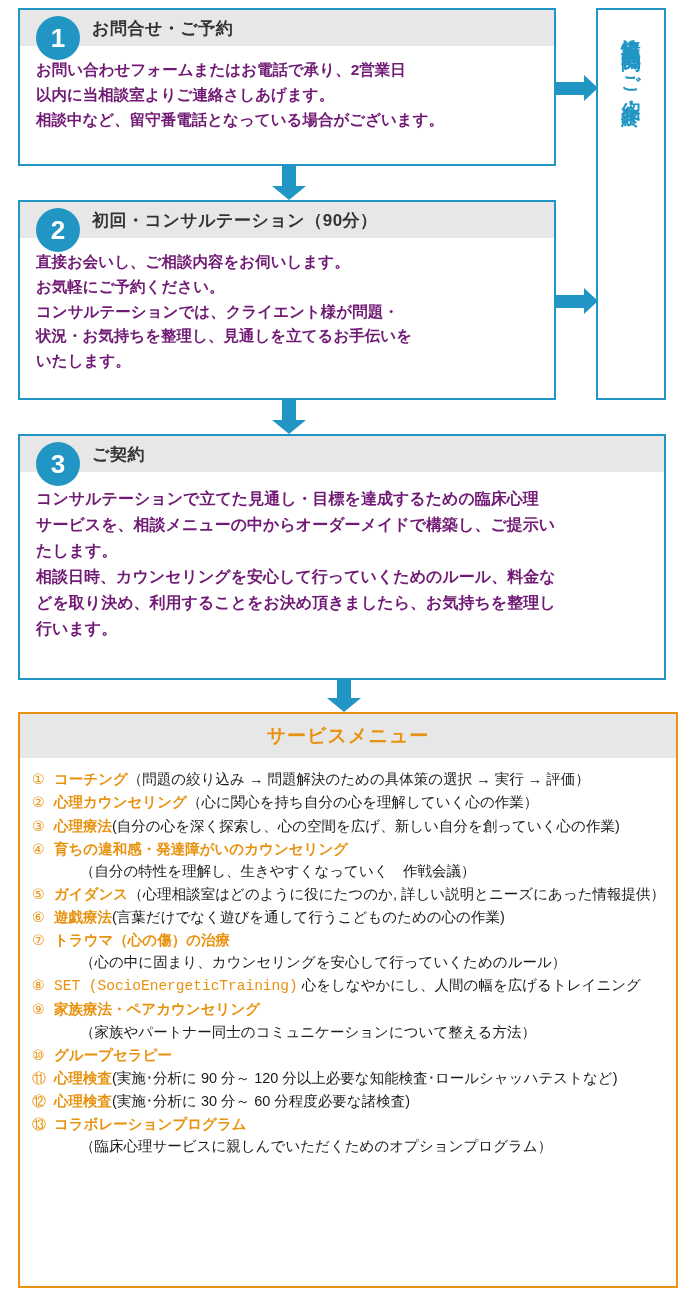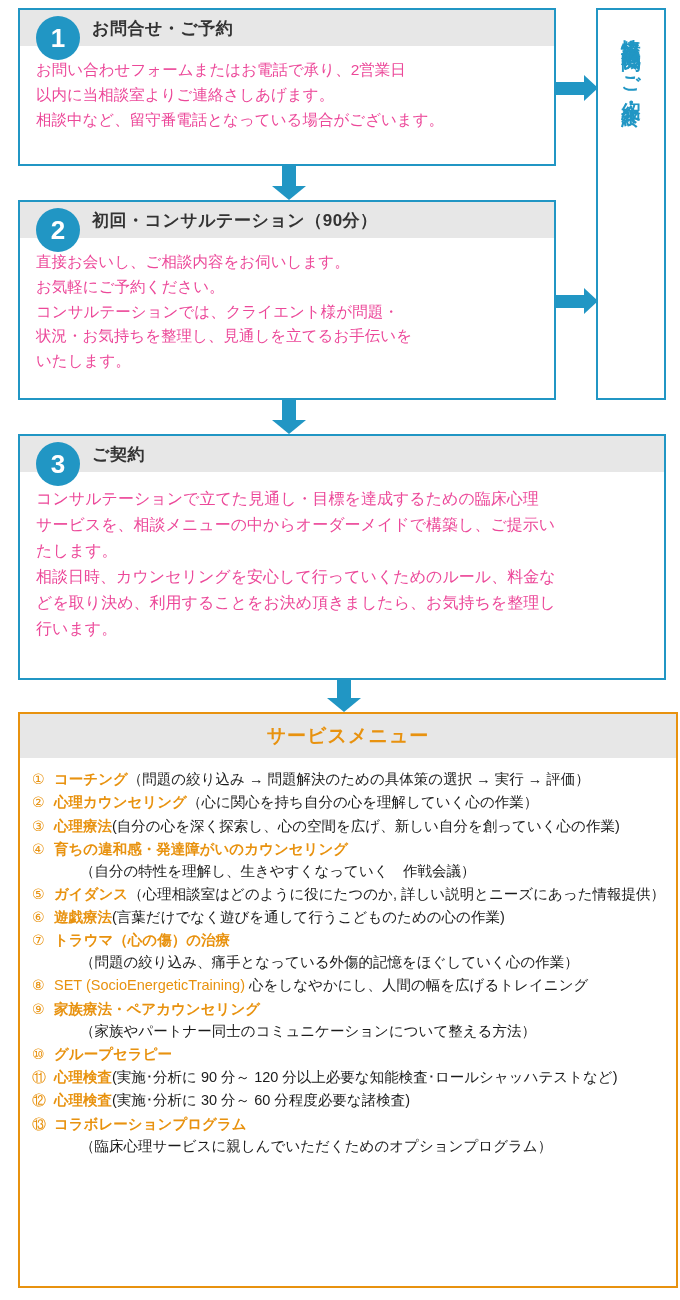--- a/index.html
+++ b/index.html
@@ -46,21 +46,22 @@
     font-weight: bold;
     display: flex;
     align-items: center;
     justify-content: center;
     line-height: 1;
   }
   .step-body {
     padding: 12px 26px 10px 16px;
     font-size: 15.5px;
     line-height: 1.6;
-    color: #ec4899;
+    color: #701a75;
+    font-weight: bold;
   }
   .step-body div { white-space: nowrap; }
 
   
   #box1 { left: 18px;  top: 8px;   width: 538px; height: 158px; }
   #box2 { left: 18px;  top: 200px; width: 538px; height: 200px; }
   #box3 { left: 18px;  top: 434px; width: 648px; height: 246px; }
 
   #box3 .step-body { font-size: 16px; line-height: 1.62; padding-top: 14px; }
 
@@ -160,21 +161,21 @@
     flex: 0 0 22px;
     font-size: 14px;
     text-align: left;
     padding-top: 1px;
   }
   .menu-text { flex: 1 1 auto; white-space: nowrap; }
   .menu-title {
     color: #e8920f;
     font-weight: bold;
   }
-  .menu-title.plain { font-weight: normal; }
+  .menu-title.plain { font-weight: normal; font-family: Liberation Mono, monospace; }
   .menu-sub {
     display: block;
     padding-left: 26px;
     white-space: nowrap;
   }
 </style>
 </head>
 <body>
 
 <div id="page">
@@ -273,21 +274,21 @@
         <div class="menu-item">
           <span class="menu-num">⑤</span>
           <span class="menu-text"><span class="menu-title">ガイダンス</span><span>（心理相談室はどのように役にたつのか, 詳しい説明とニーズにあった情報提供）</span></span>
         </div>
         <div class="menu-item">
           <span class="menu-num">⑥</span>
           <span class="menu-text"><span class="menu-title">遊戯療法</span><span>(言葉だけでなく遊びを通して行うこどものための心の作業)</span></span>
         </div>
         <div class="menu-item">
           <span class="menu-num">⑦</span>
-          <span class="menu-text"><span class="menu-title">トラウマ（心の傷）の治療</span><span class="menu-sub">（問題の絞り込み、痛手となっている外傷的記憶をほぐしていく心の作業）</span></span>
+          <span class="menu-text"><span class="menu-title">トラウマ（心の傷）の治療</span><span class="menu-sub">（心の中に固まり、カウンセリングを安心して行っていくためのルール）</span></span>
         </div>
         <div class="menu-item">
           <span class="menu-num">⑧</span>
           <span class="menu-text"><span class="menu-title plain">SET (SocioEnergeticTraining)</span><span> 心をしなやかにし、人間の幅を広げるトレイニング</span></span>
         </div>
         <div class="menu-item">
           <span class="menu-num">⑨</span>
           <span class="menu-text"><span class="menu-title">家族療法・ペアカウンセリング</span><span class="menu-sub">（家族やパートナー同士のコミュニケーションについて整える方法）</span></span>
         </div>
         <div class="menu-item">

